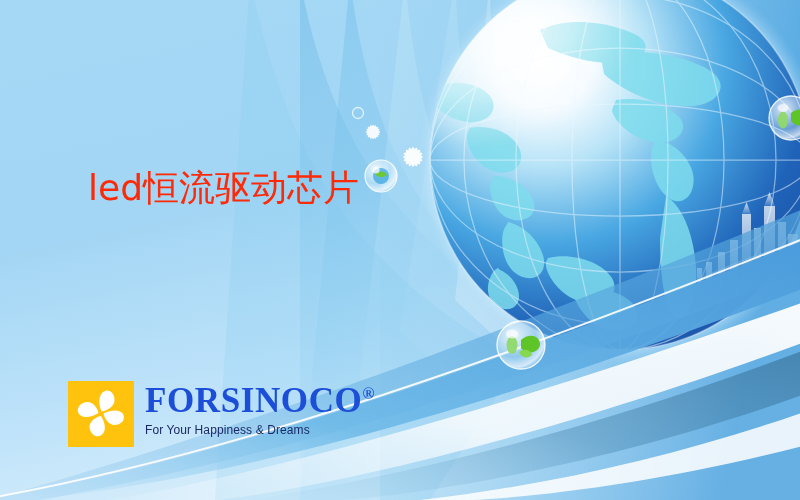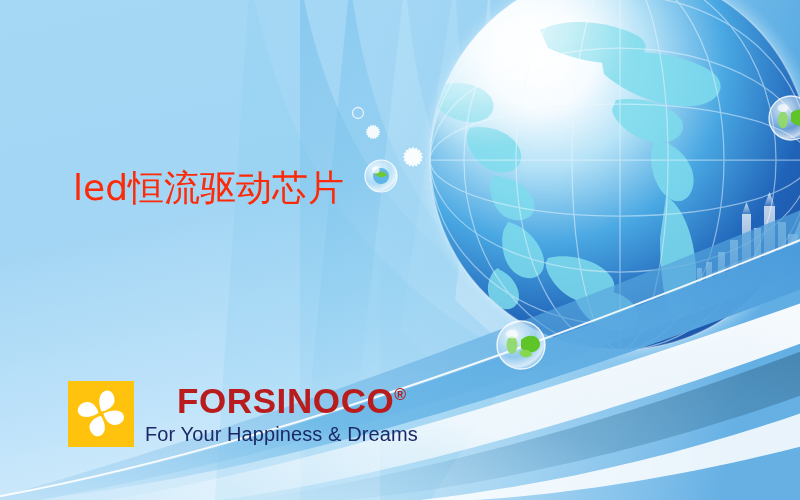--- a/index.html
+++ b/index.html
@@ -19,21 +19,21 @@
     position: absolute;
     inset: 0;
     width: 800px;
     height: 500px;
     display: block;
   }
 
   
   .headline {
     position: absolute;
-    left: 73px;
+    left: 88px;
     top: 162px;
     z-index: 30;
     line-height: 1.42;
     color: #fc2a08;
     font-size: 36px;
     font-family: "DejaVu Sans", "Liberation Sans", sans-serif;
     white-space: nowrap;
     letter-spacing: 0px;
   }
   .headline-line-1 { display: block; }
@@ -54,39 +54,38 @@
     background: #ffc20d;
     position: relative;
     flex: 0 0 auto;
   }
   #logo-mark svg { display: block; }
   #logo-text {
     margin-left: 11px;
     padding-top: 2px;
   }
   #brand-name {
-    color: #b91c1c;
+    color: #1d4ed8;
     font-size: 35px;
     font-weight: bold;
-    font-family: Liberation Sans, sans-serif;
+    font-family: Liberation Serif, serif;
     letter-spacing: 0.6px;
     line-height: 1;
     white-space: nowrap;
     position: relative;
-    margin-left: 32px;
   }
   #brand-reg {
     font-size: 16px;
     vertical-align: super;
     line-height: 1;
     letter-spacing: 0;
   }
   #brand-tagline {
     color: #1b2a66;
-    font-size: 20px;
+    font-size: 12px;
     font-family: "Liberation Sans", sans-serif;
     letter-spacing: 0.1px;
     line-height: 1;
     margin-top: 6px;
     white-space: nowrap;
   }
 </style>
 </head>
 <body>
 

